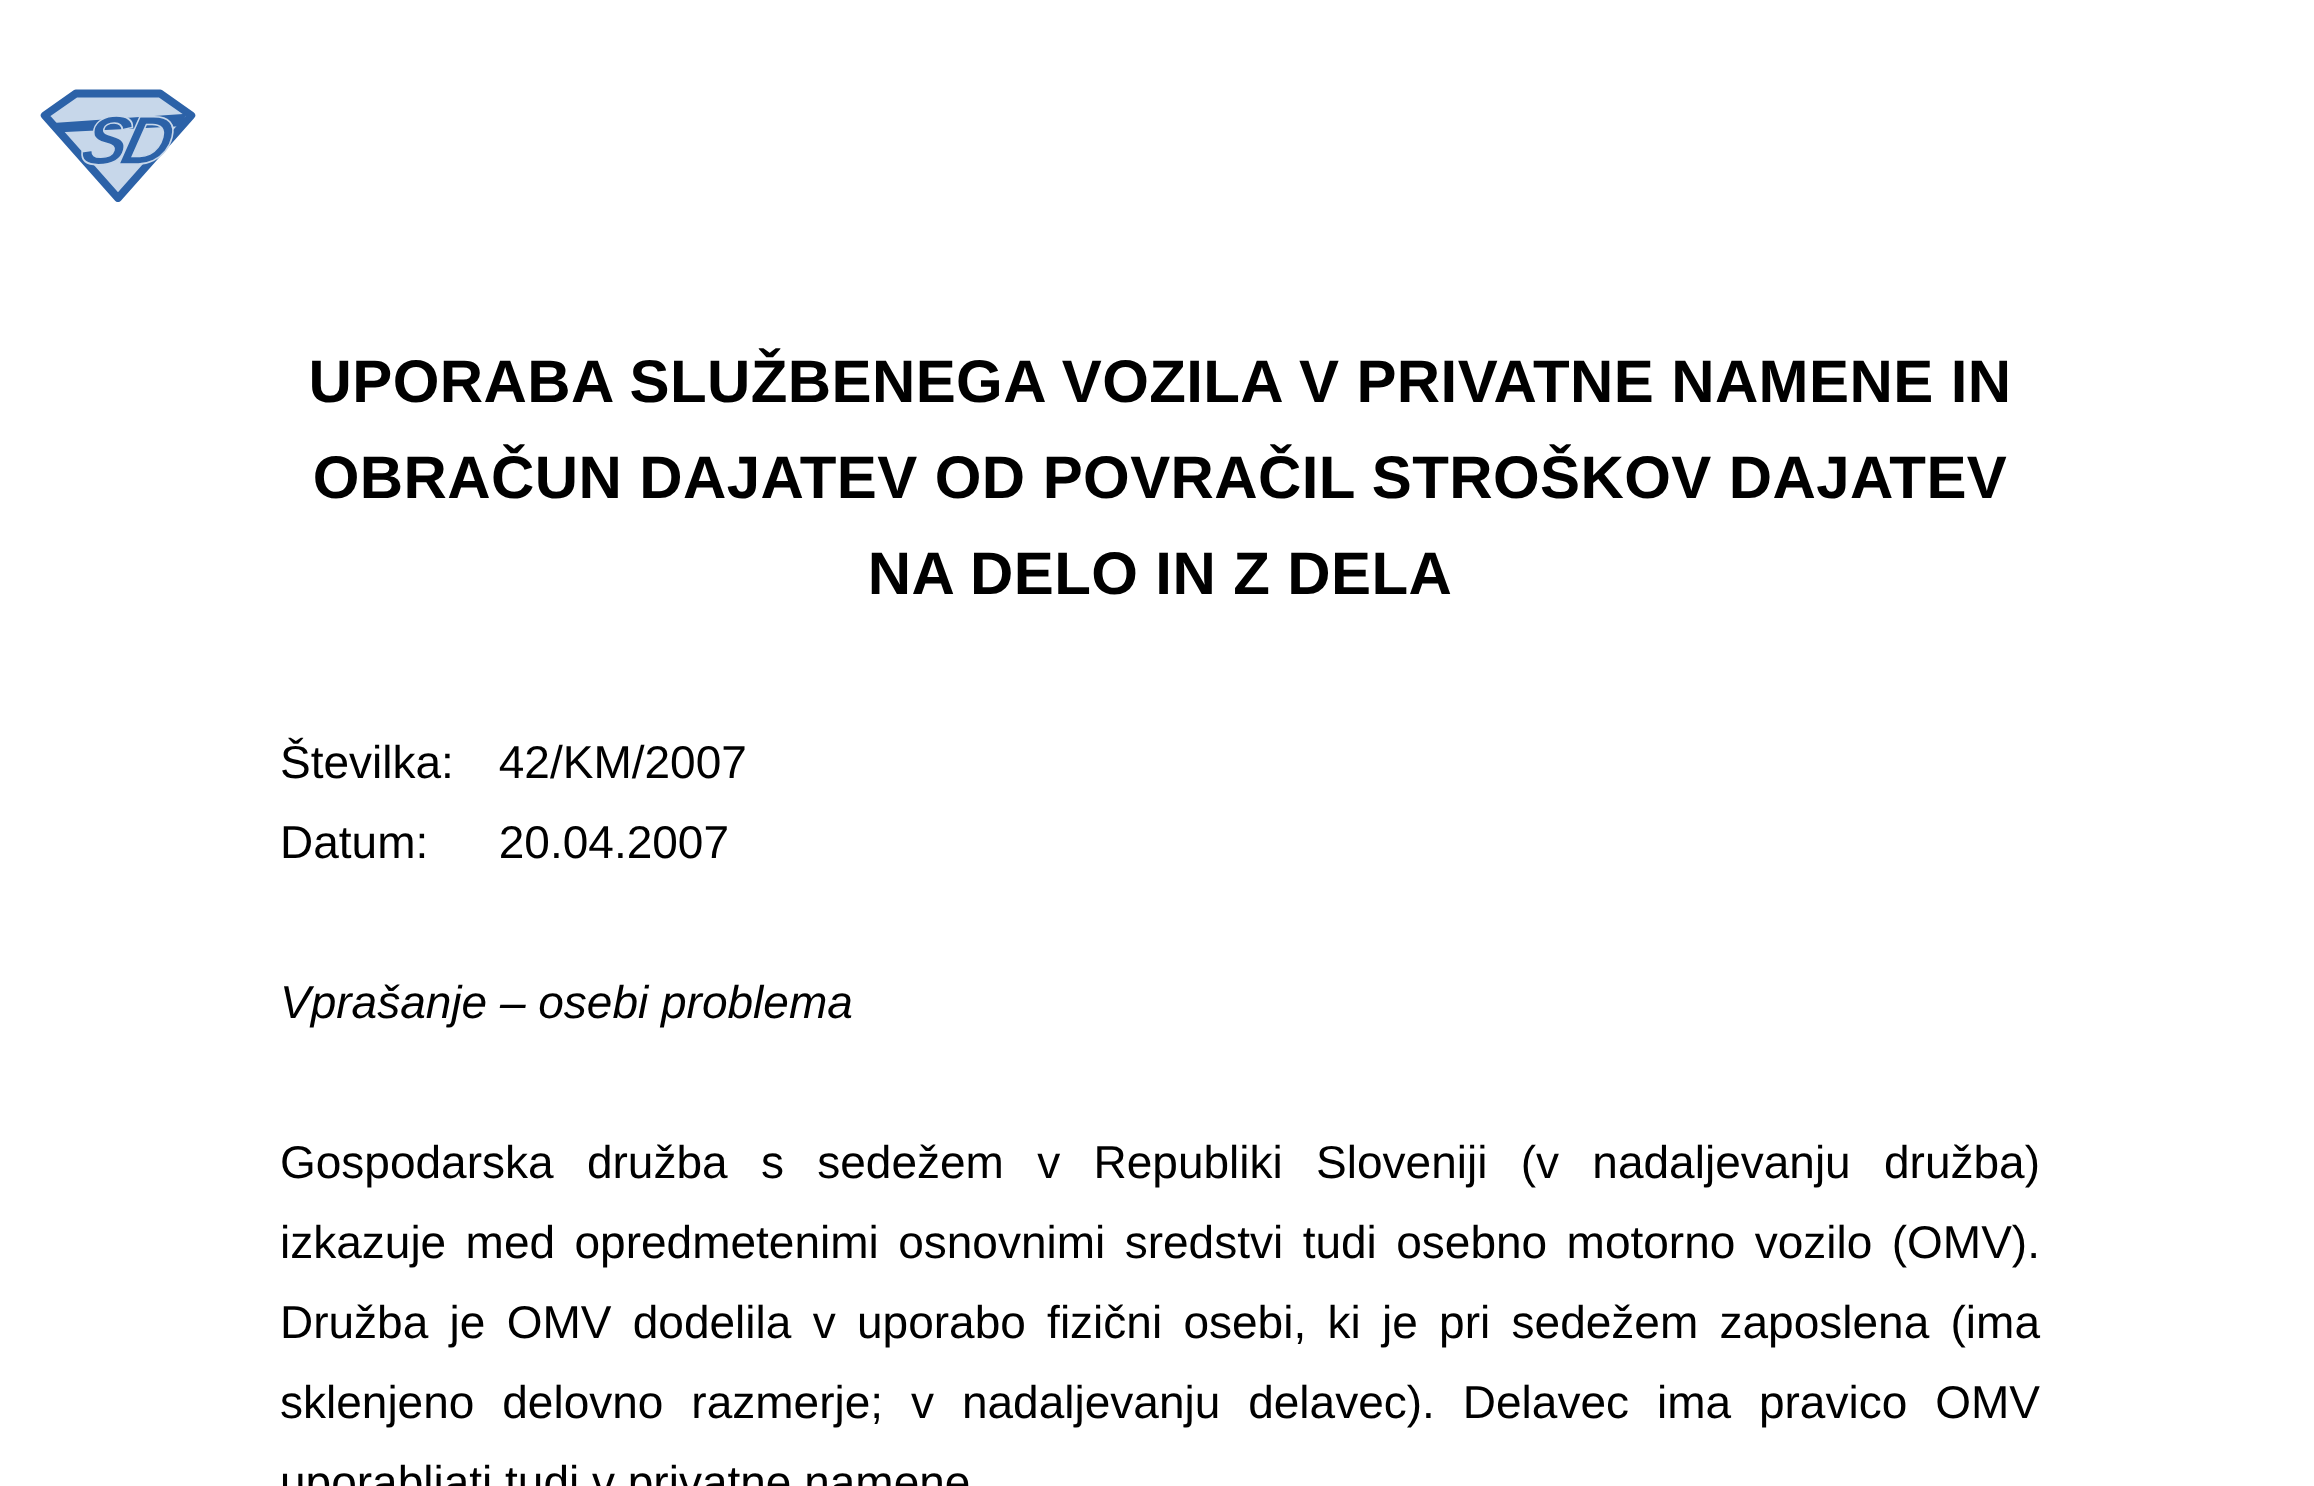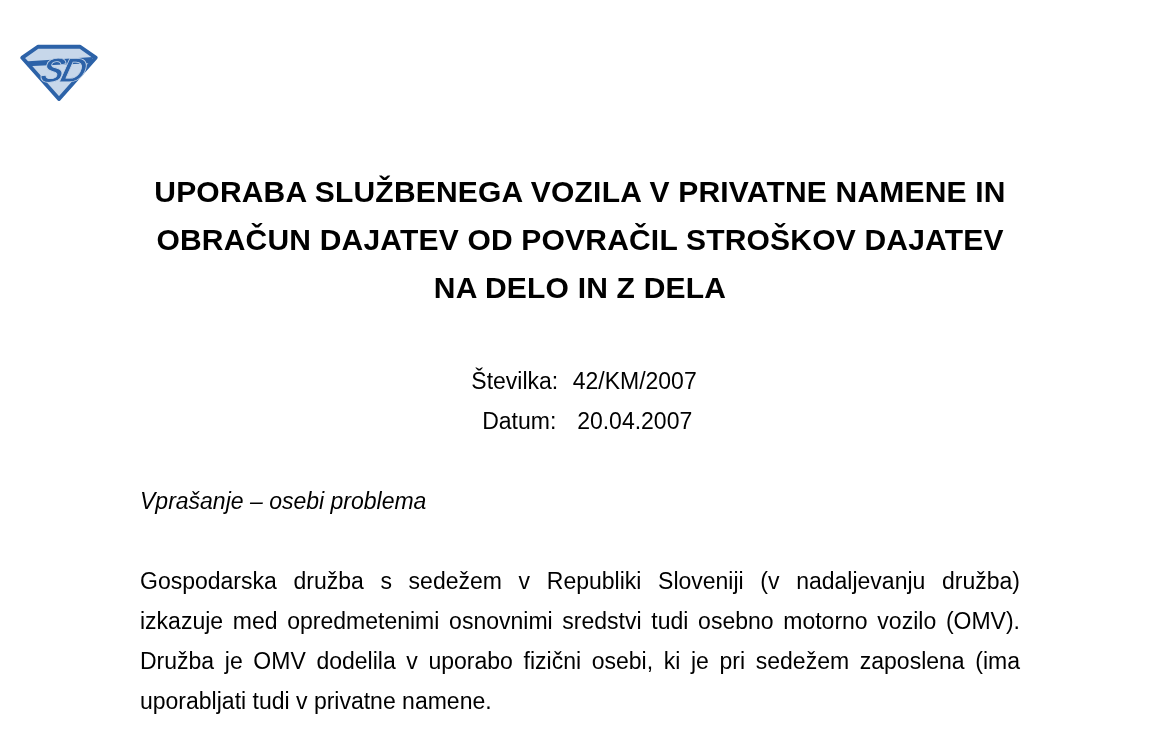--- a/index.html
+++ b/index.html
@@ -34,21 +34,20 @@
     line-height: 48px;
     letter-spacing: 0.2px;
   }
   .meta {
     position: absolute;
     left: 140px;
     top: 361px;
     width: 880px;
     font-size: 23px;
     line-height: 40px;
-    text-align: center;
   }
   .meta-label {
     display: inline-block;
     width: 103px;
   }
   .section-heading {
     position: absolute;
     left: 140px;
     top: 481px;
     width: 880px;
@@ -101,16 +100,17 @@
       <span class="meta-value">20.04.2007</span>
     </div>
   </div>
 
   <div class="section-heading">Vprašanje – osebi problema</div>
 
   <div class="body-text">
     <div class="jline">Gospodarska družba s sedežem v Republiki Sloveniji (v nadaljevanju družba)</div>
     <div class="jline">izkazuje med opredmetenimi osnovnimi sredstvi tudi osebno motorno vozilo (OMV).</div>
     <div class="jline">Družba je OMV dodelila v uporabo fizični osebi, ki je pri sedežem zaposlena (ima</div>
+    <div class="jline">sklenjeno delovno razmerje; v nadaljevanju delavec). Delavec ima pravico OMV</div>
     <div class="lline">uporabljati tudi v privatne namene.</div>
   </div>
 
 </div>
 
 </body></html>

